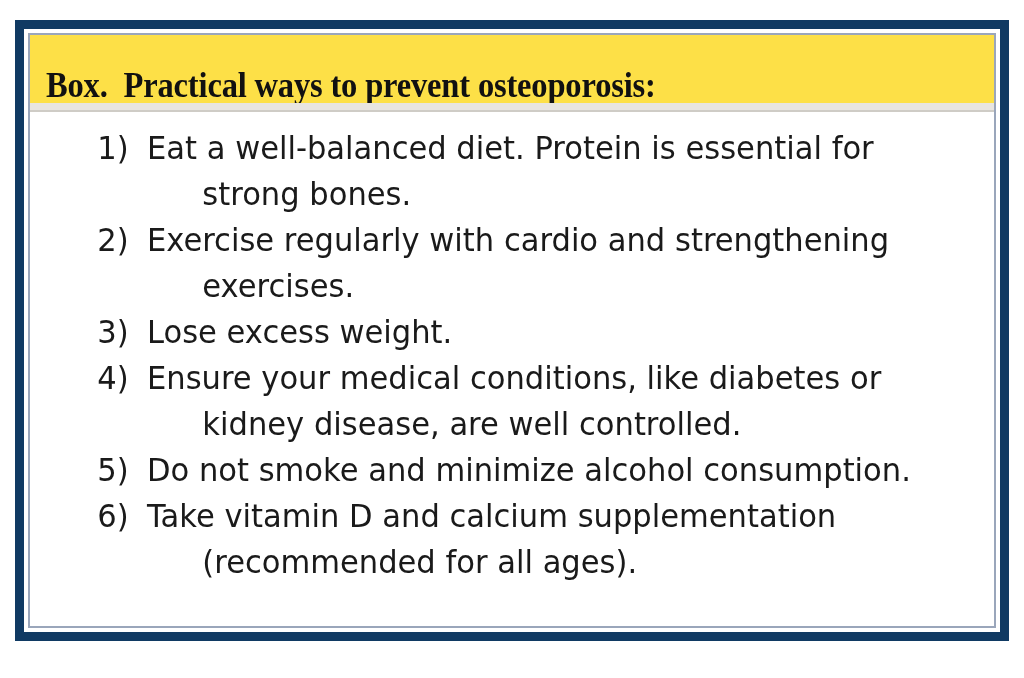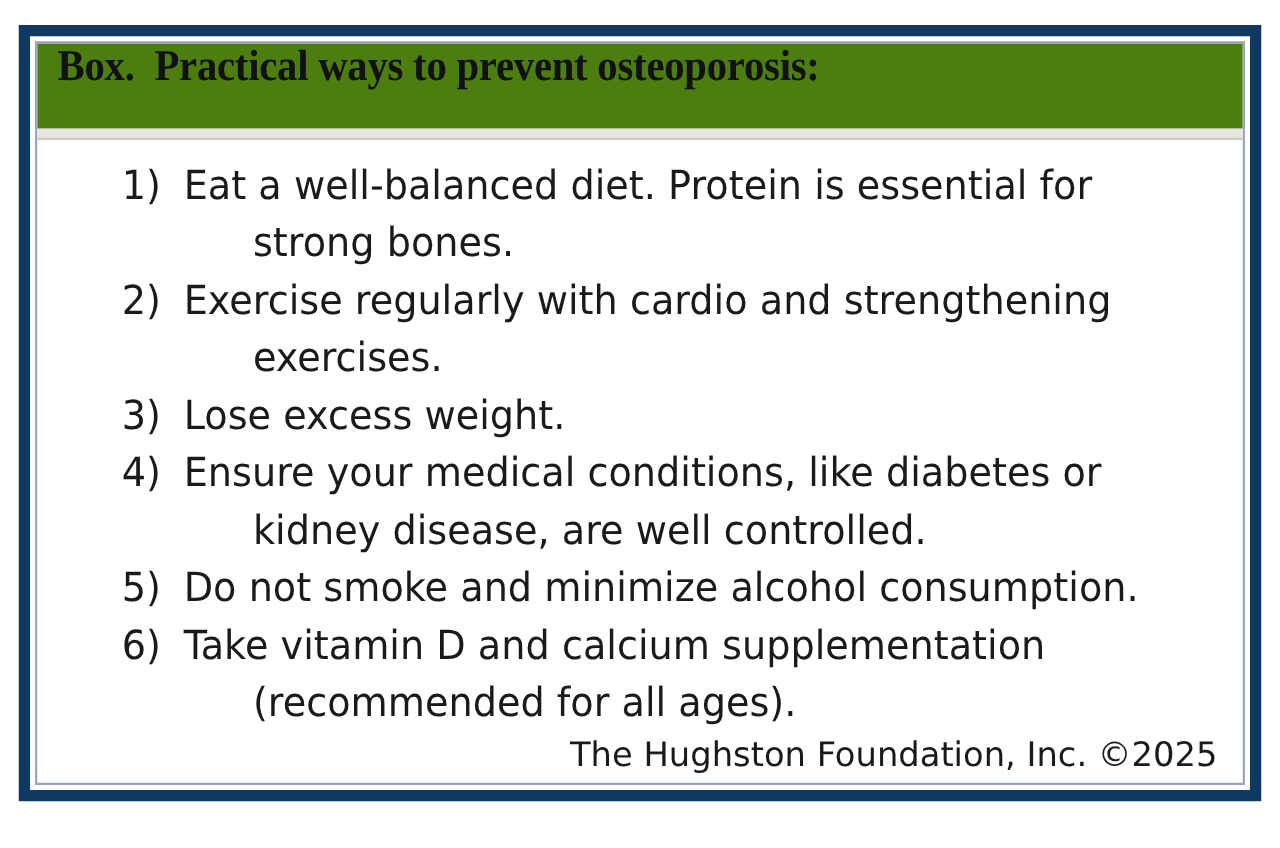--- a/index.html
+++ b/index.html
@@ -36,24 +36,24 @@
     box-sizing: border-box;
     border: 2px solid #9aa6bb;
     background: #ffffff;
     display: flex;
     flex-direction: column;
   }
 
   
   .box-header {
     flex: 0 0 auto;
-    background: #4d7c0f;
+    background: #fde047;
     height: 68px;
     display: flex;
-    align-items: flex-start;
+    align-items: flex-end;
     padding: 0 0 0 16px;
     box-sizing: border-box;
   }
   .box-header-title {
     font-family: "Liberation Serif", serif;
     font-weight: bold;
     font-size: 35px;
     line-height: 1;
     color: #111111;
     letter-spacing: -0.2px;
@@ -199,17 +199,16 @@
         <li class="item">
           <span class="item-number">6)</span>
           <span class="item-text">
             <span>Take vitamin D and calcium supplementation</span>
             <span class="cont">(recommended for all ages).</span>
           </span>
         </li>
 
       </ul>
 
-      <div class="attribution">The Hughston Foundation, Inc. ©2025</div>
     </div>
 
   </div>
 </div>
 
 </body></html>

